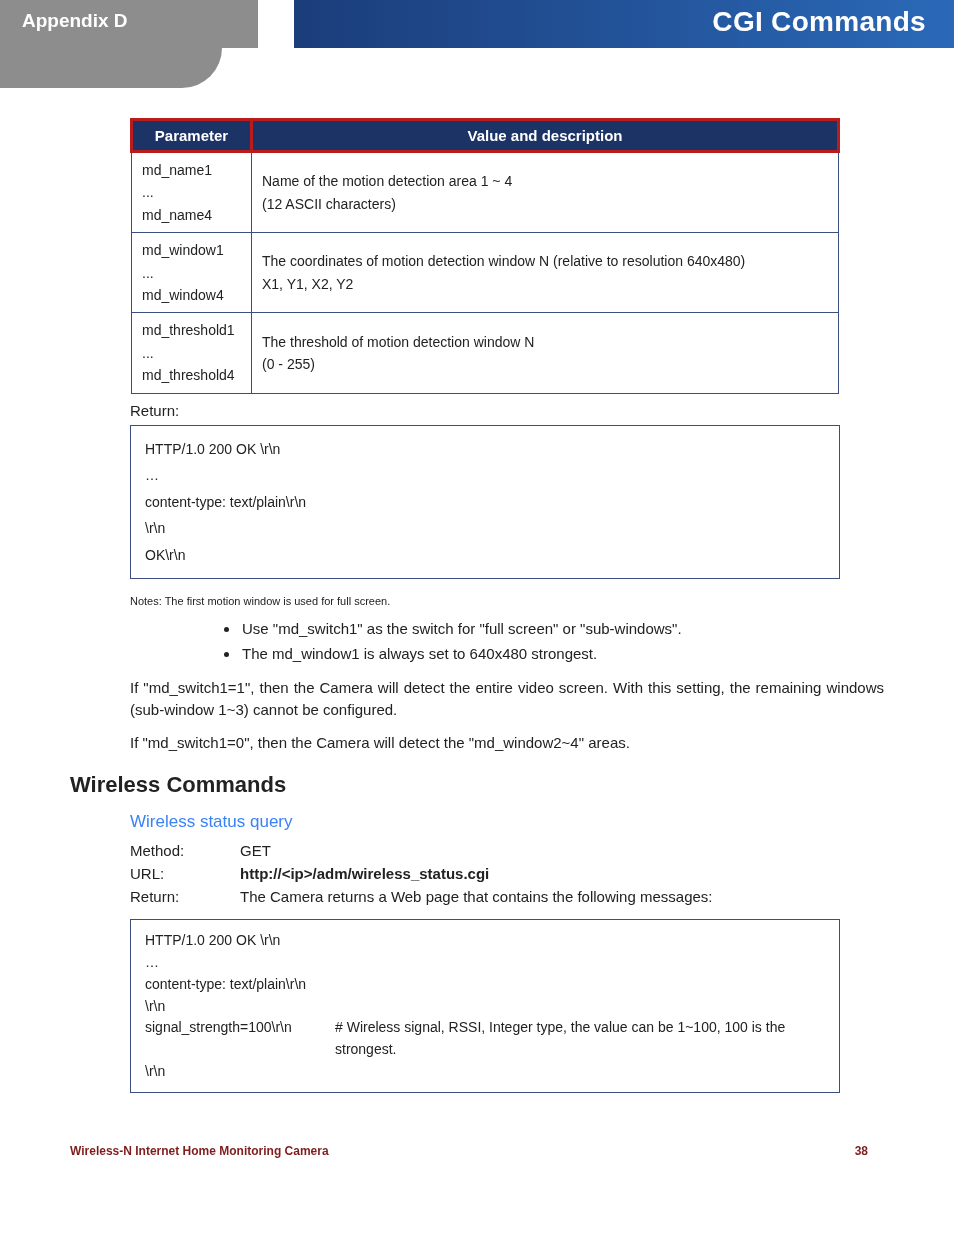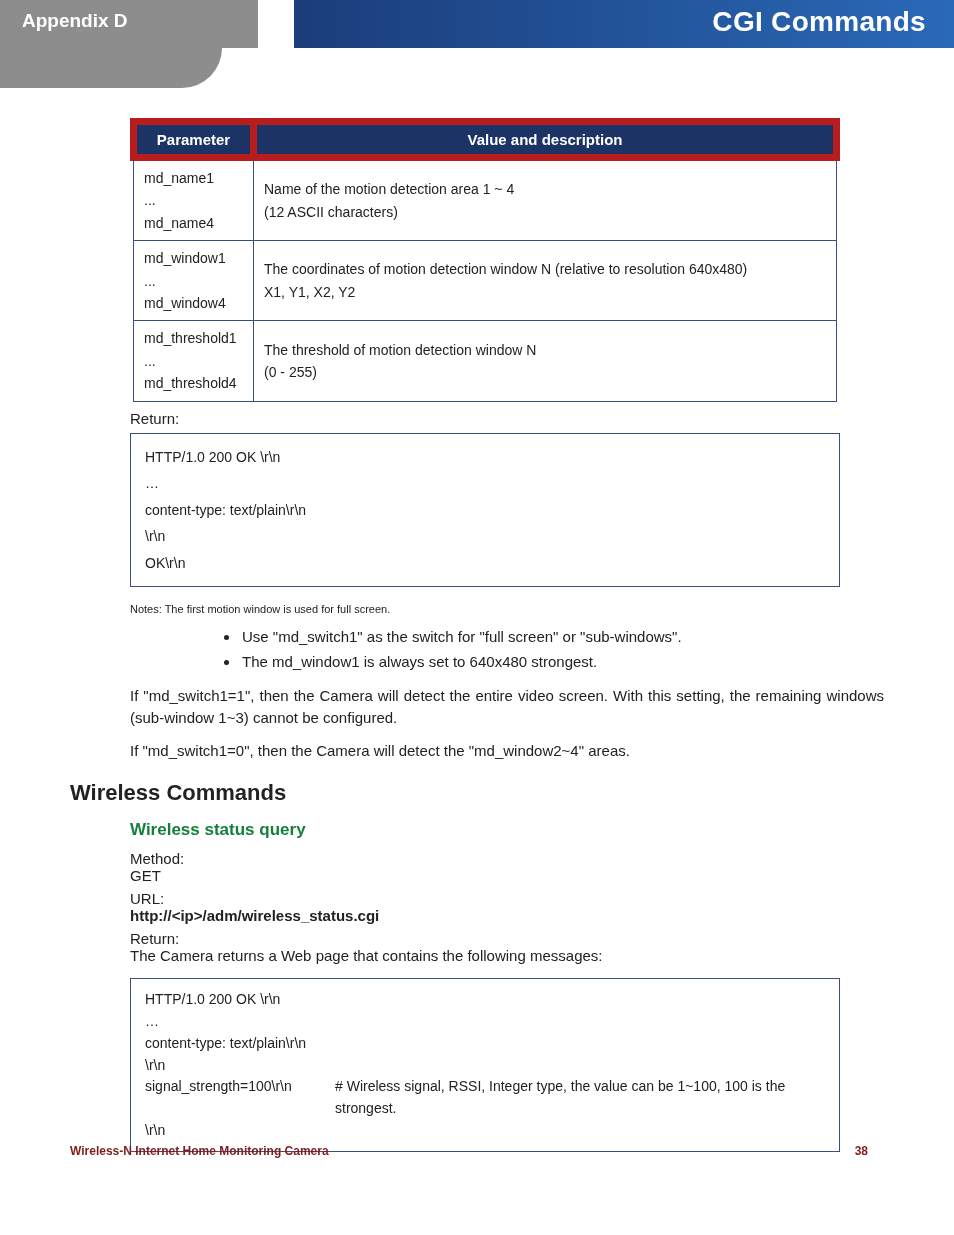--- a/index.html
+++ b/index.html
@@ -58,21 +58,21 @@
     margin-left: 60px;
     border-collapse: collapse;
     font-size: 14px;
   }
   table.ptable th {
     background: #1c3366;
     color: #fff;
     font-weight: 700;
     padding: 6px 10px;
     text-align: center;
-    border: 7px solid #b91c1c;
+    border: 3px solid #b91c1c;
     font-size: 15px;
   }
   table.ptable th.pcol { width: 120px; }
   table.ptable td {
     border: 1px solid #3a4f7f;
     padding: 6px 10px;
     vertical-align: middle;
     line-height: 1.6;
   }
   table.ptable td.pcell { font-size: 14px; }
@@ -109,30 +109,29 @@
   }
   h2.section {
     font-size: 22px;
     font-weight: 700;
     color: #222;
     margin: 18px 0 14px 0;
     font-stretch: condensed;
   }
   h3.subsection {
     font-size: 17px;
-    font-weight: 700;
-    color: #15803d;
+    font-weight: 400;
+    color: #3b82f6;
     margin: 4px 0 10px 60px;
     font-stretch: condensed;
   }
   .kvrow {
     display: flex;
     margin: 4px 0 6px 60px;
     font-size: 15px;
-    flex-direction: column;
   }
   .kvrow .k { width: 110px; }
   .kvrow .v { flex: 1; }
   .kvrow .v.bold { font-weight: 700; }
   .codebox2 {
     width: 710px;
     margin: 14px 0 0 60px;
     border: 1px solid #3a4f7f;
     padding: 10px 14px;
     font-size: 14px;

